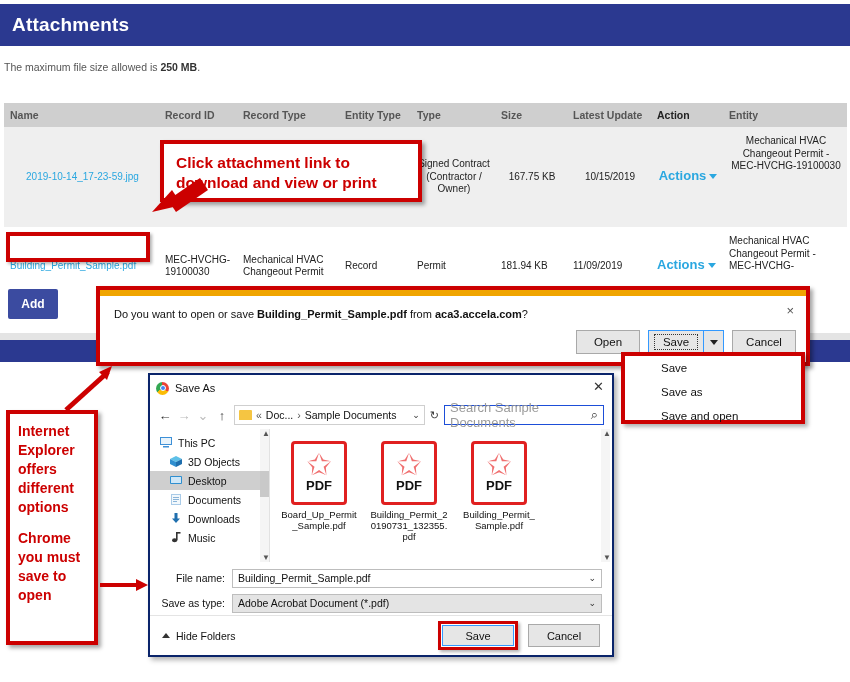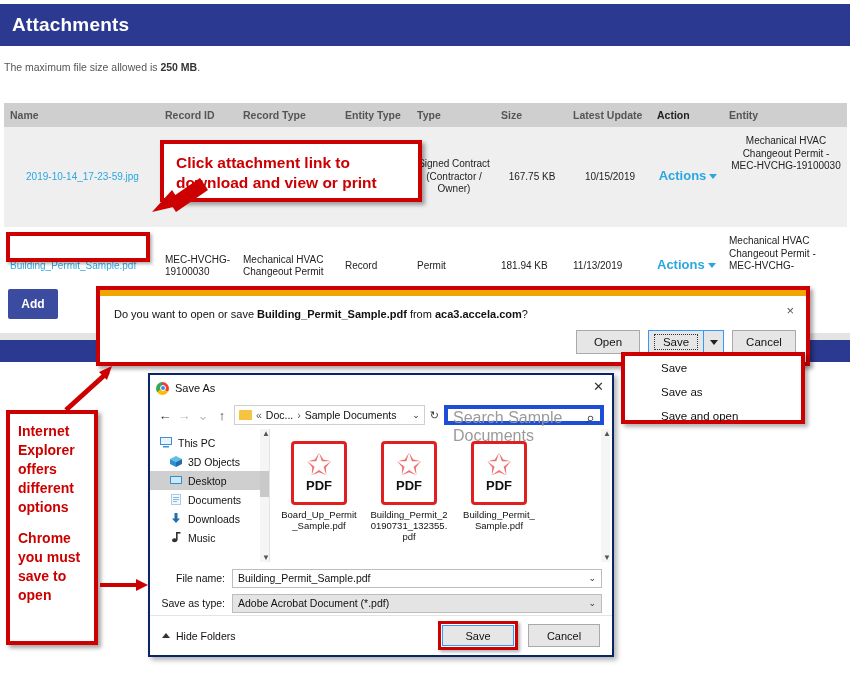--- a/index.html
+++ b/index.html
@@ -150,22 +150,22 @@
     flex:1; height:20px; border:1px solid #cfcfcf; background:#fff;
     display:flex; align-items:center; padding:0 4px; gap:4px; font-size:10.5px;
     color:#111; cursor:pointer;
   }
   .folder-ico { width:13px; height:10px; background:#f5c542;
     border-radius:1px 1px 0 0; flex:none; }
   .crumb .sep { color:#555; }
   .crumb .cd { margin-left:auto; font-size:9px; color:#333; }
   .refresh { font-size:11px; color:#333; cursor:pointer; }
   .sa-search {
-    width:160px; height:20px; border:4px solid #1d4ed8; background:#fff;
-    display:flex; padding:0 5px; font-size:16px;
+    width:160px; height:20px; border:1px solid #1d4ed8; background:#fff;
+    display:flex; align-items:center; padding:0 5px; font-size:13px;
     color:#9a9a9a; cursor:text;
   }
   .sa-search .mg { margin-left:auto; color:#333; }
 
   .sa-toolbar {
     height:24px; display:flex; align-items:center; padding:0 10px;
     font-size:10.5px; color:#111; gap:22px; position:relative;
   }
   .sa-toolbar .tb { cursor:pointer; display:flex; align-items:center; gap:4px; }
   .tb .tri { width:0;height:0;border-left:3.5px solid transparent;
@@ -330,21 +330,21 @@
     </tr>
     <tr class="r2">
       <td>
         <a class="lnk" href="#">Building_Permit_Sample.pdf</a>
       </td>
       <td>MEC-HVCHG-19100030</td>
       <td>Mechanical HVAC Changeout Permit</td>
       <td>Record</td>
       <td>Permit</td>
       <td>181.94 KB</td>
-      <td>11/13/2019</td>
+      <td>11/09/2019</td>
       <td>
         <span class="act"><span>Actions</span><i class="caret"></i></span>
       </td>
       <td class="ent">Mechanical HVAC Changeout Permit - MEC-HVCHG-</td>
     </tr>
   </tbody>
 </table>
 
 <button class="add-btn">Add</button>
 <div class="footer-strip"></div>

